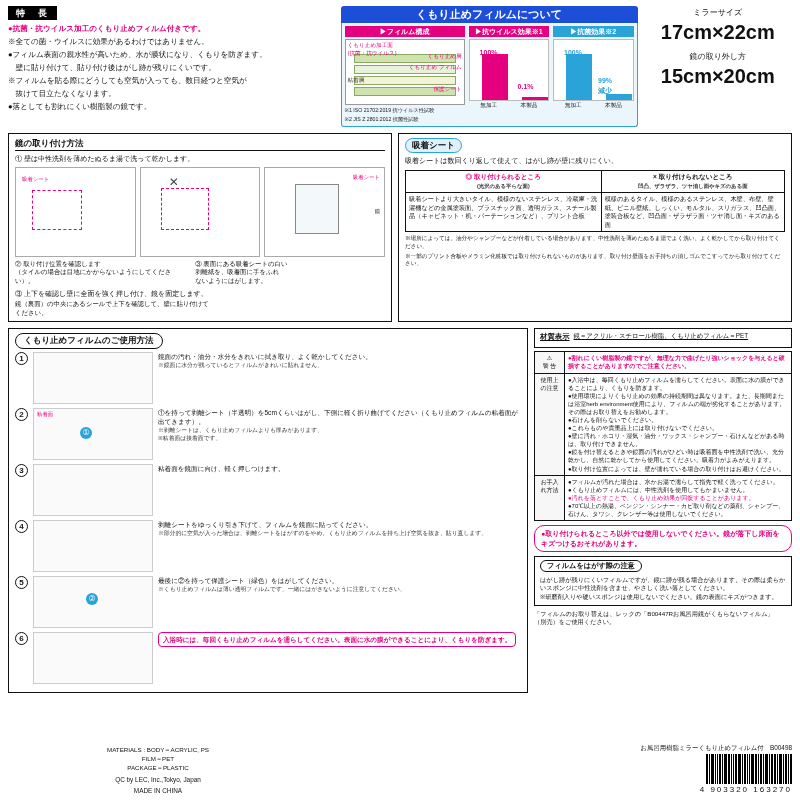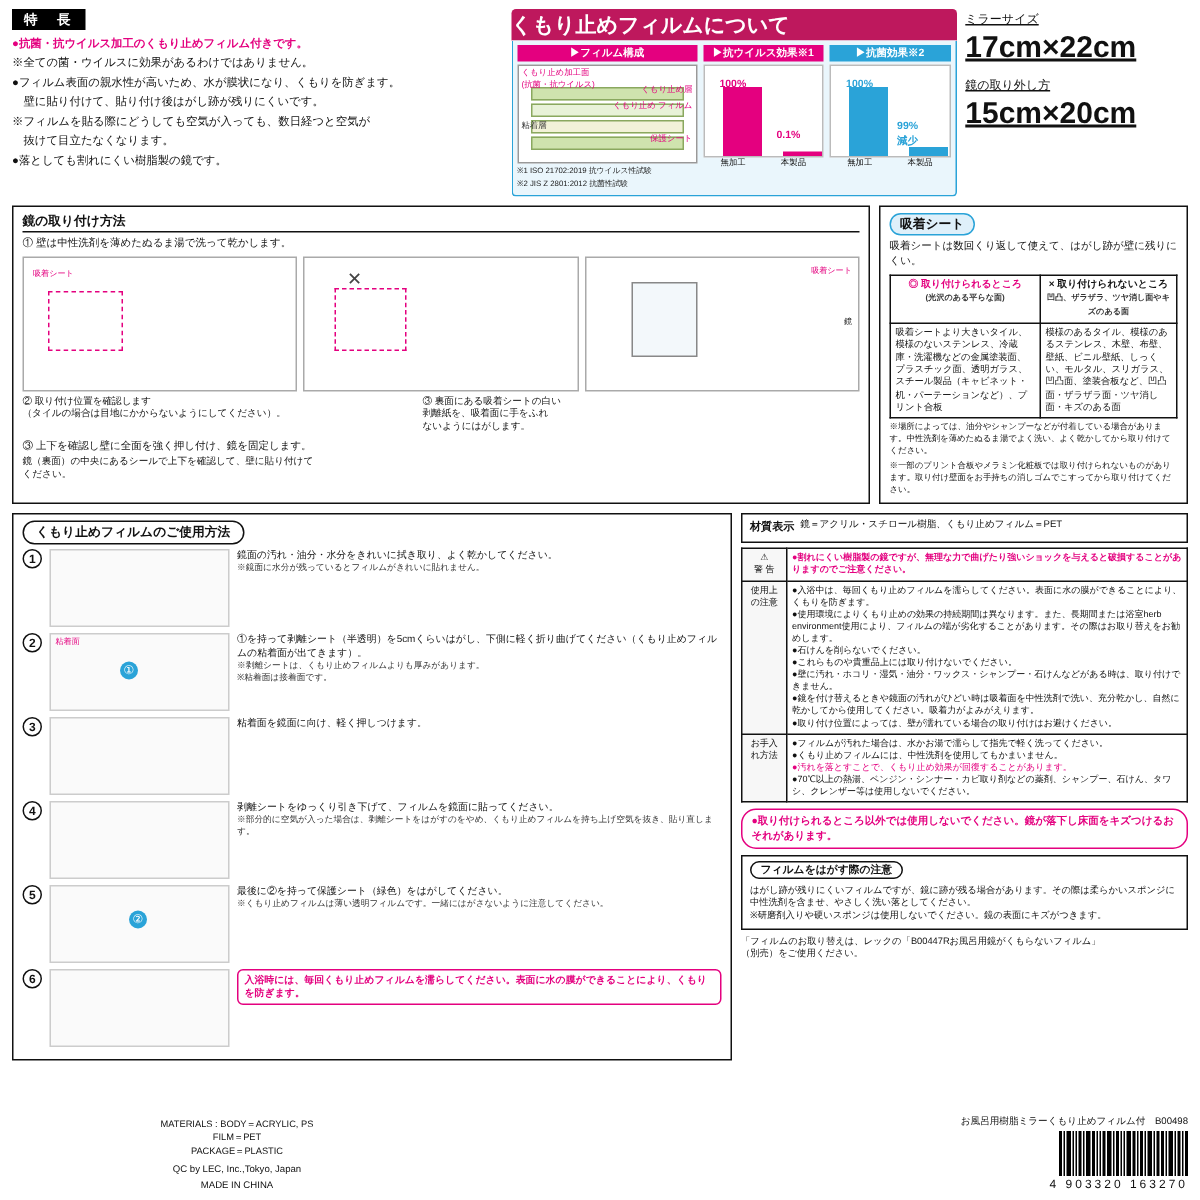--- a/index.html
+++ b/index.html
@@ -26,69 +26,69 @@
 
   
   .toprow { display:flex; gap:6px; align-items:flex-start; }
   .features { width:330px; }
   .feat-list { margin-top:3px; }
   .feat-list p { margin:0 0 2px 0; font-size:7.6px; line-height:1.45; }
   .feat-list p.red { color:#e4007f; font-weight:bold; }
 
   .midtop { width:300px; }
   .midtop-head {
-    background:#be185d; color:#fff; 
-    font-weight:bold; font-size:14px; padding:1px 0; border-radius:3px 3px 0 0;
+    background:#1d4ed8; color:#fff; text-align:center;
+    font-weight:bold; font-size:11px; padding:1px 0; border-radius:3px 3px 0 0;
   }
   .midtop-body { border:1px solid #2aa3d8; border-top:none; padding:3px; background:#eaf6fc; display:flex; gap:4px; border-radius:0 0 3px 3px;}
   .film-struct { width:120px; }
   .fs-title { background:#e4007f; color:#fff; font-size:7px; text-align:center; font-weight:bold; padding:1px 0;}
   .fs-diagram { position:relative; height:66px; background:#fff; border:1px solid #999; margin-top:2px; }
   .fs-layer { position:absolute; left:8px; right:8px; height:9px; background:#d8e8c0; border:1px solid #8aa85f;}
   .fs-label { position:absolute; font-size:5.6px; color:#e4007f; }
   .fs-callout { position:absolute; font-size:5.6px; color:#333; }
 
   .graphs { flex:1; }
   .gr-title { background:#e4007f; color:#fff; font-size:7px; text-align:center; font-weight:bold; padding:1px 0;}
   .gr-title2 { background:#2aa3d8; }
   .gr-wrap { display:flex; gap:4px; }
   .gr-col { flex:1; }
   .gr-plot { position:relative; height:62px; background:#fff; border:1px solid #bbb; margin-top:2px; }
   .gr-bar { position:absolute; bottom:0; width:26px; }
   .gr-val { position:absolute; font-size:7px; font-weight:bold; }
   .gr-xlab { display:flex; justify-content:space-around; font-size:5.6px; margin-top:1px;}
   .notes { font-size:5.2px; color:#222; margin-top:2px; line-height:1.3;}
 
-  .sizes { width:150px; text-align:left; padding-top:2px;text-decoration:underline;}
+  .sizes { width:150px; text-align:center; padding-top:2px;}
   .sizes .lbl { font-size:8px; }
   .sizes .val { font-size:20px; font-weight:bold; letter-spacing:0px; }
 
   
   .mountrow { display:flex; gap:6px; margin-top:6px; }
-  .mountbox { width:572px; padding:4px 6px; }
+  .mountbox { width:384px; padding:4px 6px; }
   .mount-title { font-size:8.5px; font-weight:bold; border-bottom:1px solid #111; padding-bottom:1px; margin-bottom:3px;}
   .mount-step { font-size:7px; margin:0 0 2px 0;}
   .panels { display:flex; gap:4px; margin:3px 0; }
   .panel { flex:1; border:1px solid #aaa; height:90px; position:relative; background:#fff;}
   .panel .cap { position:absolute; font-size:5.4px; color:#222; }
   .panel .cap.pink { color:#e4007f; }
   .dash { position:absolute; border:1px dashed #e4007f; }
   .solid { position:absolute; border:1px solid #888; }
   .mini-cap { font-size:6.4px; margin-top:2px; }
 
   .sheetbox { flex:1; padding:4px 6px; }
   .sheet-title { font-size:8.5px; font-weight:bold; background:#dff0fa; border:1px solid #2aa3d8; border-radius:10px; padding:1px 6px; display:inline-block;}
   .tbl { width:100%; border-collapse:collapse; margin-top:4px; font-size:6.2px; }
   .tbl th, .tbl td { border:1px solid #111; padding:2px 3px; vertical-align:top; }
   .tbl th { text-align:center; font-size:6.6px; }
   .tbl th.ok { color:#e4007f; }
 
   
   .bottomrow { display:flex; gap:6px; margin-top:6px; }
-  .stepsbox { width:480px; padding:4px 6px; }
+  .stepsbox { width:520px; padding:4px 6px; }
   .steps-title { font-size:8.5px; font-weight:bold; border:1px solid #111; border-radius:10px; padding:1px 8px; display:inline-block; margin-bottom:3px;}
   .step { display:flex; gap:5px; margin-bottom:4px; }
   .step-no { width:13px; height:13px; border:1px solid #111; border-radius:50%; font-size:8px; font-weight:bold; text-align:center; line-height:12px; flex:none;}
   .step-img { width:120px; height:52px; border:1px solid #ccc; background:#fafafa; position:relative; flex:none;}
   .step-txt { font-size:6.6px; line-height:1.4; }
   .step-txt .sub { font-size:5.8px; color:#333; }
 
   .rightcol { flex:1; }
   .matbox { padding:3px 5px; }
   .mat-title { font-size:7.4px; font-weight:bold; margin-bottom:2px; }
@@ -313,21 +313,21 @@
         <div class="step-no">6</div>
         <div class="step-img"></div>
         <div class="step-txt">
           <div style="border:1px solid #e4007f;border-radius:4px;padding:2px 4px;color:#e4007f;font-weight:bold;">入浴時には、毎回くもり止めフィルムを濡らしてください。表面に水の膜ができることにより、くもりを防ぎます。</div>
         </div>
       </div>
     </div>
 
     <div class="rightcol">
       <div class="matbox box">
-        <div style="display:flex;gap:4px;">
+        <div style="display:flex;gap:4px;text-decoration:underline;">
           <span class="mat-title">材質表示</span>
           <span style="font-size:6.4px;">鏡＝アクリル・スチロール樹脂、くもり止めフィルム＝PET</span>
         </div>
       </div>
 
       <table class="warn-tbl" style="margin-top:3px;">
         <tbody>
             <tr>
           <td class="cat">
             <span>⚠</span><br>

